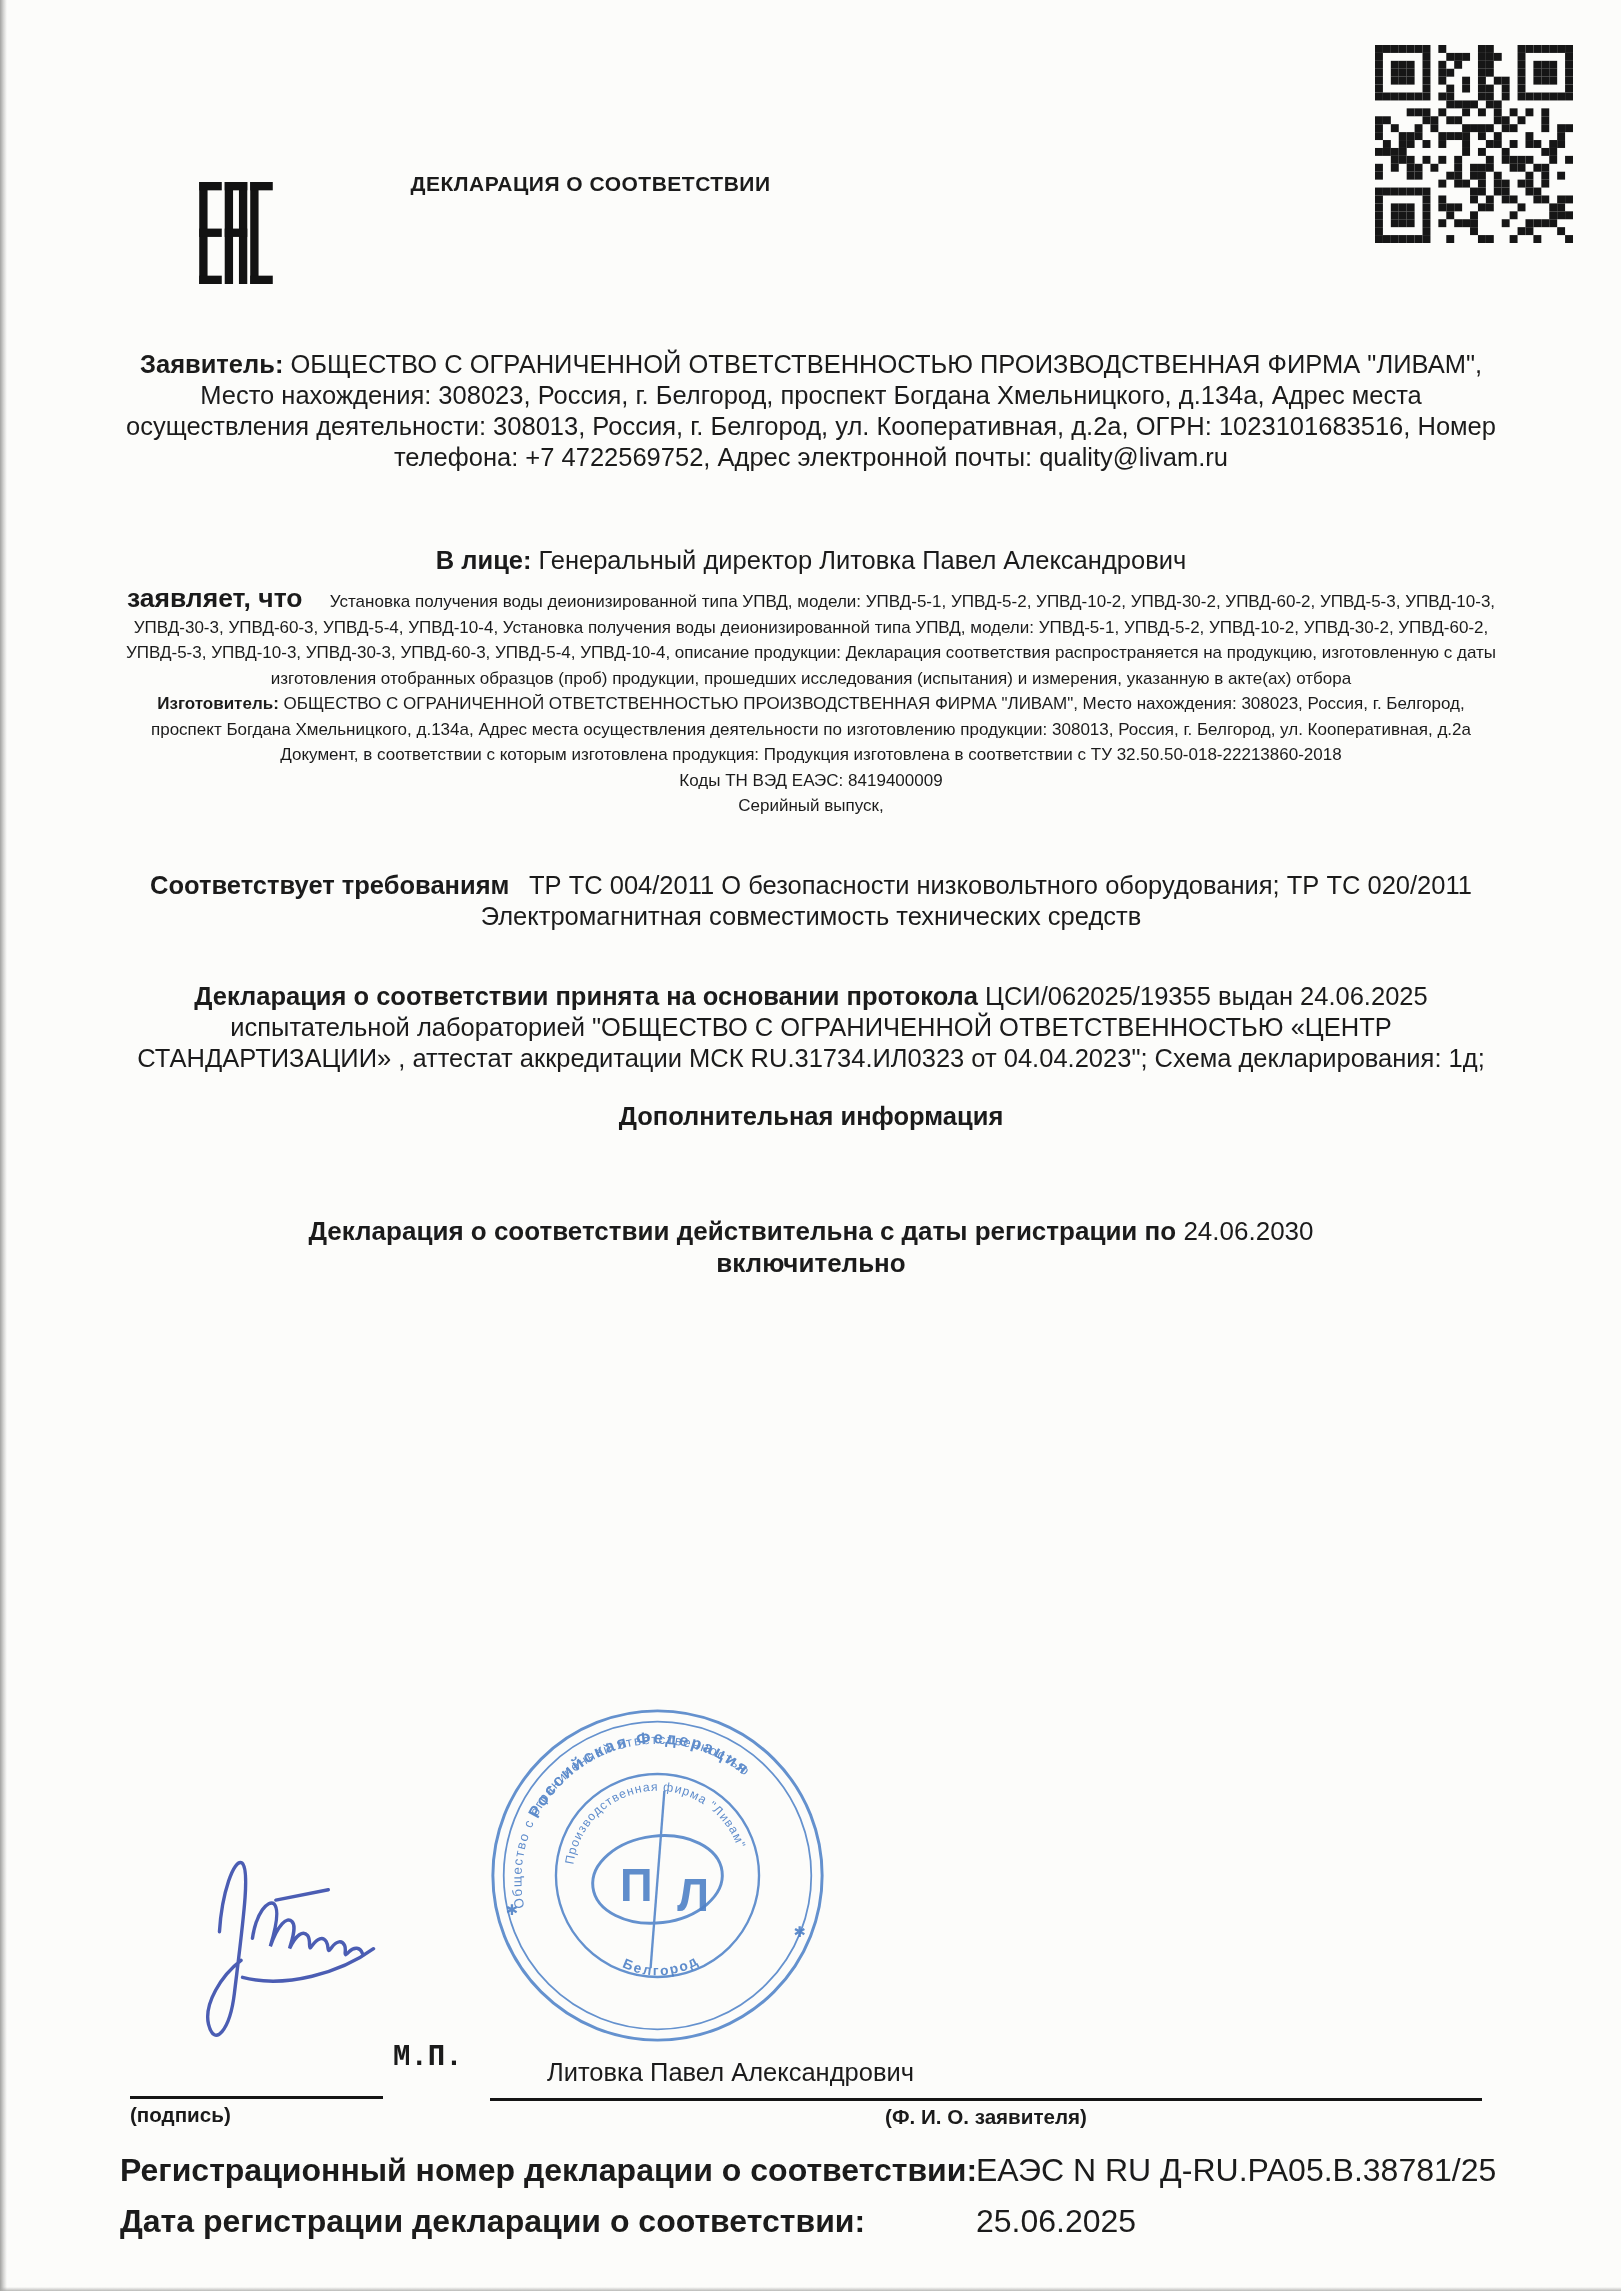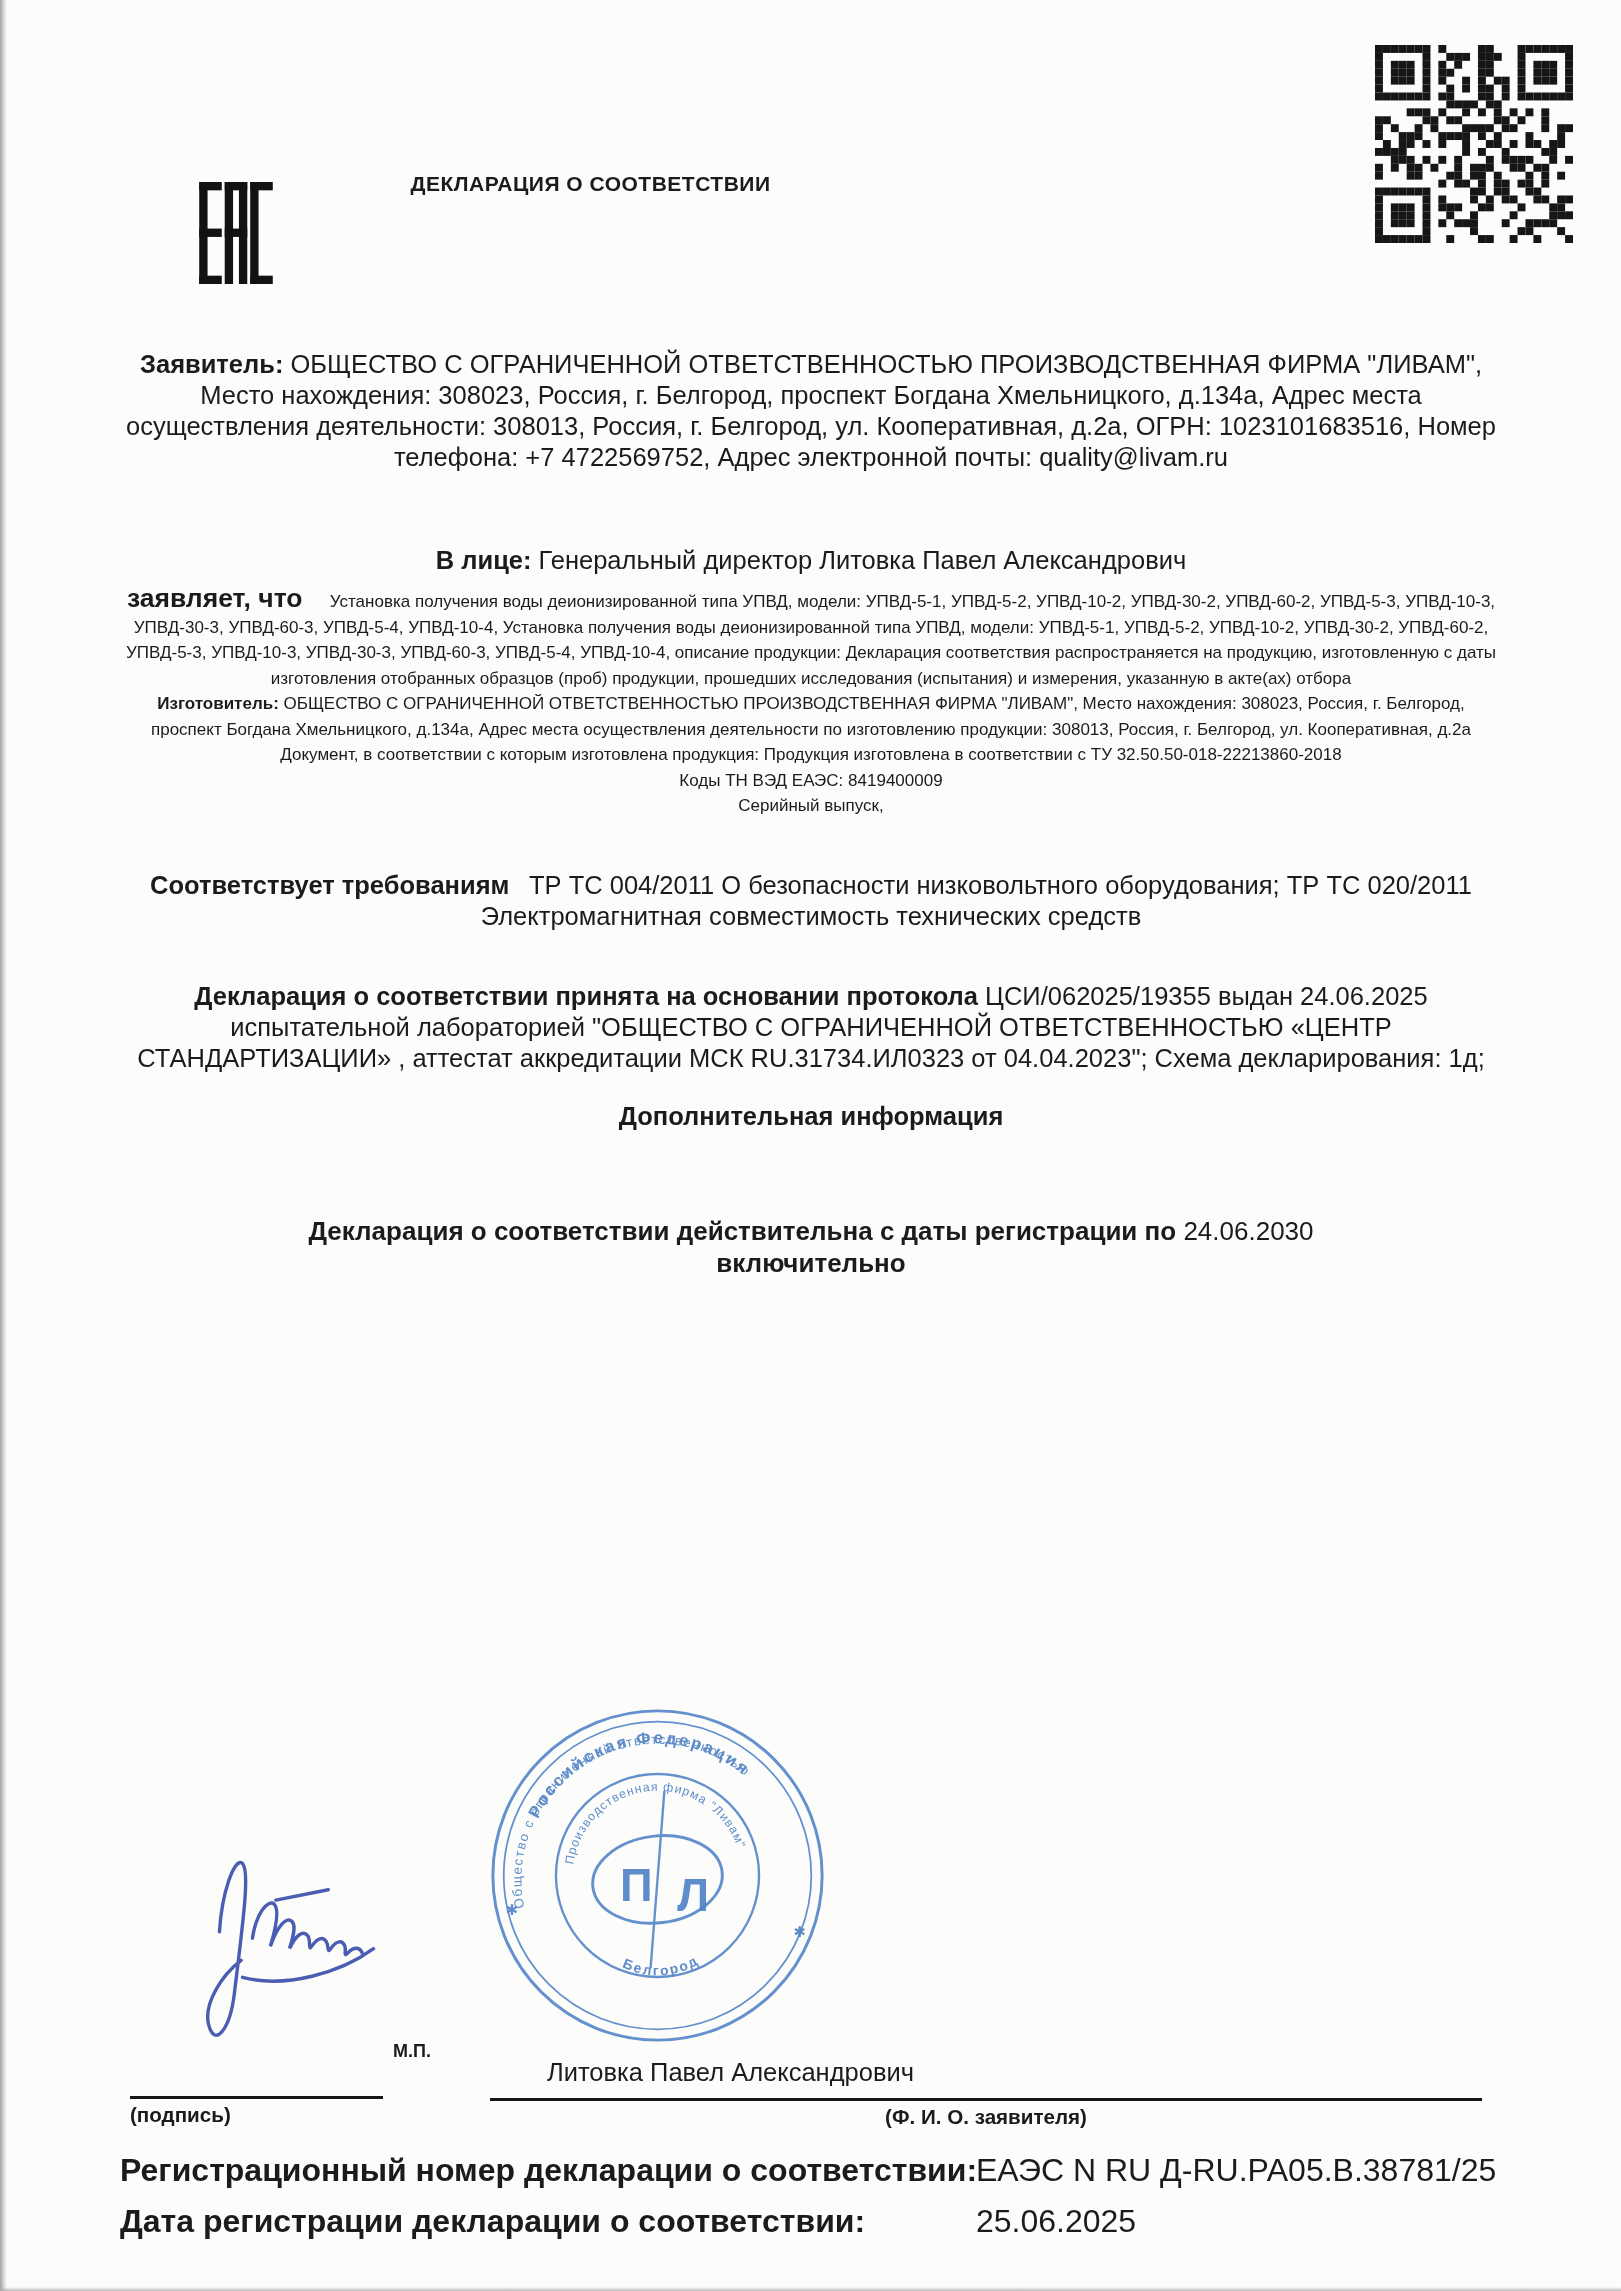--- a/index.html
+++ b/index.html
@@ -33,21 +33,21 @@
   .sb-label{font-weight:bold;}
   .compliance{top:870px;}
   .compliance .lbl{margin-right:19.6px;}
   .basis{top:981px;}
   .additional{top:1102px;font-size:25.5px;font-weight:bold;}
   .validity{top:1215px;font-size:26px;line-height:32px;font-weight:bold;}
   .validity .date{font-weight:normal;}
   
   .signature-svg{left:145px;top:1802px;width:247px;height:247px;}
   .stamp-svg{left:484px;top:1702px;width:347px;height:347px;}
-  .mp{left:393px;top:2041px;font-size:18px;font-weight:bold;z-index:5;}
+  .mp{left:393px;top:2041px;font-size:29px;font-weight:bold;z-index:5;font-family:Liberation Mono, monospace;}
   .signer{left:547px;top:2058px;font-size:25.5px;z-index:5;}
   .sig-line{left:130px;top:2096px;width:253px;border-top:3.4px solid #151515;}
   .sig-caption{left:130px;top:2103px;width:253px;text-align:left;font-size:20.6px;font-weight:bold;}
   .fio-line{left:490px;top:2098px;width:992px;border-top:3.4px solid #151515;z-index:4;}
   .fio-caption{left:490px;top:2105px;width:992px;text-align:center;font-size:20.6px;font-weight:bold;}
   
   .reg-row{left:120px;width:1392px;font-size:32px;}
   .reg-row .val{position:absolute;left:856px;top:0;font-weight:normal;white-space:nowrap;}
   .reg-row .lbl{font-weight:bold;}
   .row1{top:2152px;}

